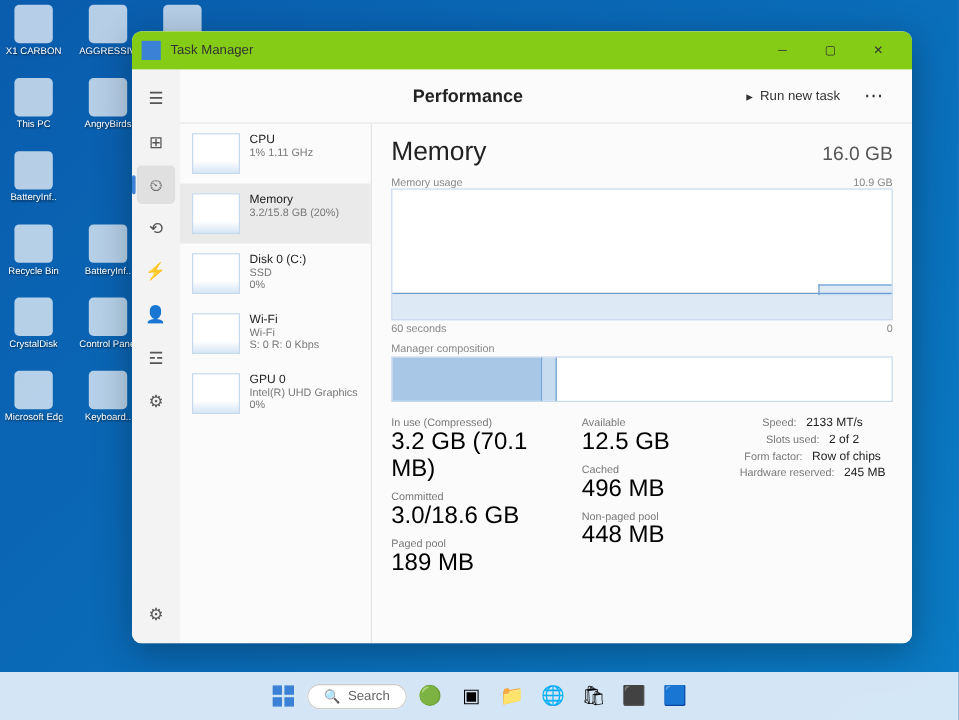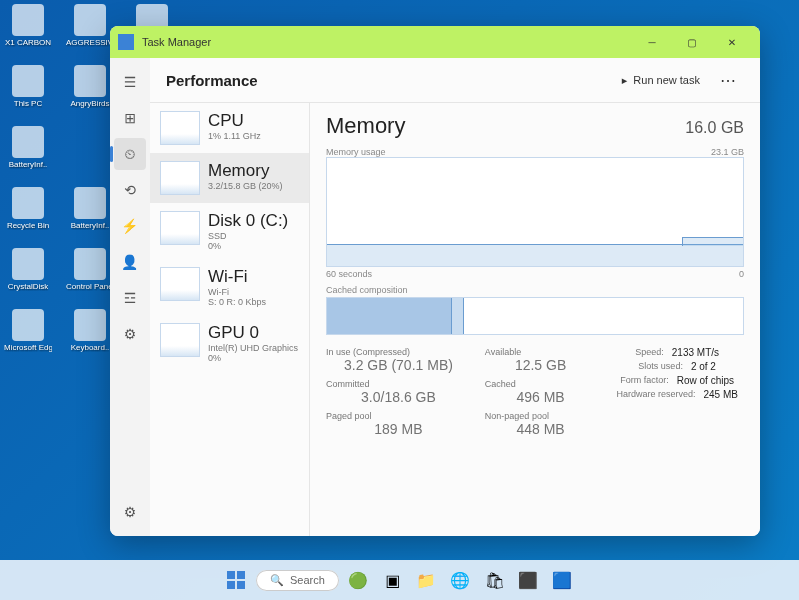--- a/index.html
+++ b/index.html
@@ -14,66 +14,66 @@
 .desktop-icon .label { color: #fff; font-size: 8px; text-align: center; text-shadow: 1px 1px 2px rgba(0,0,0,0.7); white-space: nowrap; overflow: hidden; max-width: 48px; }
 
 
 .taskbar { position: absolute; bottom: 0; left: 0; right: 0; height: 40px; background: rgba(230,240,250,0.92); display: flex; align-items: center; justify-content: center; gap: 6px; }
 .taskbar-item { width: 28px; height: 28px; display: flex; align-items: center; justify-content: center; border-radius: 4px; }
 .search-box { display: flex; align-items: center; background: #fff; border-radius: 14px; padding: 4px 14px; gap: 6px; font-size: 11px; color: #666; box-shadow: inset 0 0 0 1px #ccc; }
 .start-btn { width: 28px; height: 28px; display: flex; align-items: center; justify-content: center; }
 
 
 .window { position: absolute; left: 110px; top: 26px; width: 650px; height: 510px; background: #f9f9f9; border-radius: 8px; box-shadow: 0 8px 32px rgba(0,0,0,0.3); display: flex; flex-direction: column; overflow: hidden; }
-.titlebar { height: 32px; display: flex; align-items: center; padding: 11px 8px; background: #bef264; }
+.titlebar { height: 32px; display: flex; align-items: center; padding: 11px 8px; background: #84cc16; }
 .titlebar .app-icon { width: 16px; height: 16px; background: #3b82d6; margin-right: 8px; }
 .titlebar .title { font-size: 11px; color: #333; flex: 1; }
 .titlebar .win-btn { width: 40px; height: 28px; display: flex; align-items: center; justify-content: center; font-size: 10px; color: #333; }
 
 .window-body { flex: 1; display: flex; }
 .nav-rail { width: 40px; background: #f3f3f3; display: flex; flex-direction: column; align-items: center; padding: 8px 0; gap: 4px; }
 .nav-item { width: 32px; height: 32px; display: flex; align-items: center; justify-content: center; border-radius: 4px; font-size: 14px; color: #555; }
 .nav-item.active { background: #e0e0e0; position: relative; }
 .nav-item.active::before { content:''; position:absolute; left:-4px; top:8px; bottom:8px; width:3px; background:#3b82d6; border-radius:2px; }
 .nav-spacer { flex: 1; }
 
 .content { flex: 1; display: flex; flex-direction: column; background: #fbfbfb; }
-.page-header { height: 44px; display: flex; align-items: center; padding: 0 16px; }
+.page-header { height: 44px; display: flex; align-items: center; padding: 0 16px; text-align: center; }
 .page-title { font-size: 15px; font-weight: 600; color: #222; flex: 1; }
 .run-task { display: flex; align-items: center; gap: 6px; font-size: 11px; color: #333; padding: 4px 8px; border-radius: 4px; }
 .ellipsis { padding: 4px 8px; color: #333; margin-left:4px; }
 
 .perf-body { flex: 1; display: flex; border-top: 1px solid #e5e5e5; }
 .perf-list { width: 160px; border-right: 1px solid #e5e5e5; overflow-y: auto; }
 .perf-item { display: flex; gap: 8px; padding: 8px 10px; cursor: default; }
 .perf-item.selected { background: #eaeaea; }
 .perf-thumb { width: 40px; height: 34px; border: 1px solid #c6d8ec; background: #fff; position: relative; flex-shrink: 0; }
 .perf-thumb .mini-graph { position:absolute; bottom:0; left:0; right:0; height:30%; background: linear-gradient(to top, rgba(120,170,220,0.3), transparent); }
 .perf-info { flex: 1; min-width: 0; }
-.perf-name { font-size: 17px; color: #222; }
+.perf-name { font-size: 10px; color: #222; }
 .perf-sub { font-size: 9px; color: #777; white-space: nowrap; overflow: hidden; }
 
 .perf-detail { flex: 1; padding: 10px 16px; overflow: hidden; }
 .detail-header { display: flex; align-items: baseline; justify-content: space-between; margin-bottom: 8px; }
 .detail-title { font-size: 22px; font-weight: 400; color: #222; }
 .detail-cap { font-size: 16px; color: #555; }
 .chart-label { font-size: 9px; color: #888; display:flex; justify-content:space-between; }
 .big-chart { height: 110px; border: 1px solid #c6d8ec; background: #fff; position: relative; margin-bottom: 2px; }
 .big-chart .fill { position:absolute; bottom:0; left:0; right:0; height:20%; background: rgba(120,170,220,0.25); border-top: 1px solid #6a9cd0; }
 .big-chart .fill::after { content:''; position:absolute; right:0; top:-8px; width:60px; height:8px; background: rgba(120,170,220,0.25); border-top:1px solid #6a9cd0; border-left:1px solid #6a9cd0; }
 .chart-bottom { font-size: 9px; color: #888; display:flex; justify-content:space-between; margin-bottom: 6px; }
 .comp-label { font-size: 9px; color: #888; margin-bottom:2px; }
 .comp-bar { height: 38px; border: 1px solid #c6d8ec; background: #fff; display: flex; margin-bottom: 12px; }
 .comp-seg { height: 100%; border-right: 1px solid #6a9cd0; }
 .comp-seg.inuse { background: #a8c6e6; width: 30%; }
 .comp-seg.mod { background: #c8dcf0; width: 3%; }
 
 .stats { display: grid; grid-template-columns: 1.3fr 1fr 1.2fr; gap: 2px 14px; font-size: 10px; }
 .stat-label { color: #777; font-size: 9px; }
-.stat-val { color: #737373; font-size: 14px; margin-bottom: 6px; text-align: center; }
+.stat-val { color: #000000; font-size: 20px; margin-bottom: 6px; }
 .stat-sm { color: #222; font-size: 10px; }
 .stat-row { display:flex; justify-content:center; gap:8px; margin-bottom:3px; }
 .col { display:flex; flex-direction:column; }
 </style>
 </head>
 <body>
 
 <div class="desktop">
   <div class="desktop-icons" id="desktop-icons">
       <div class="desktop-icon-row">
@@ -217,30 +217,30 @@
               </div>
             </div>
           </div>
         <div class="perf-detail">
           <div class="detail-header">
             <div class="detail-title">Memory</div>
             <div class="detail-cap">16.0 GB</div>
           </div>
           <div class="chart-label">
               <span>Memory usage</span>
-              <span>23.1 GB</span>
+              <span>10.9 GB</span>
             </div>
           <div class="big-chart">
               <div class="fill"></div>
             </div>
           <div class="chart-bottom">
               <span>60 seconds</span>
               <span>0</span>
             </div>
-          <div class="comp-label">Cached composition</div>
+          <div class="comp-label">Manager composition</div>
           <div class="comp-bar">
             <div class="comp-seg inuse"></div>
             <div class="comp-seg mod"></div>
           </div>
           <div class="stats">
             <div class="col">
               <div class="stat-label">In use (Compressed)</div>
               <div class="stat-val">3.2 GB (70.1 MB)</div>
               <div class="stat-label">Committed</div>
               <div class="stat-val">3.0/18.6 GB</div>

